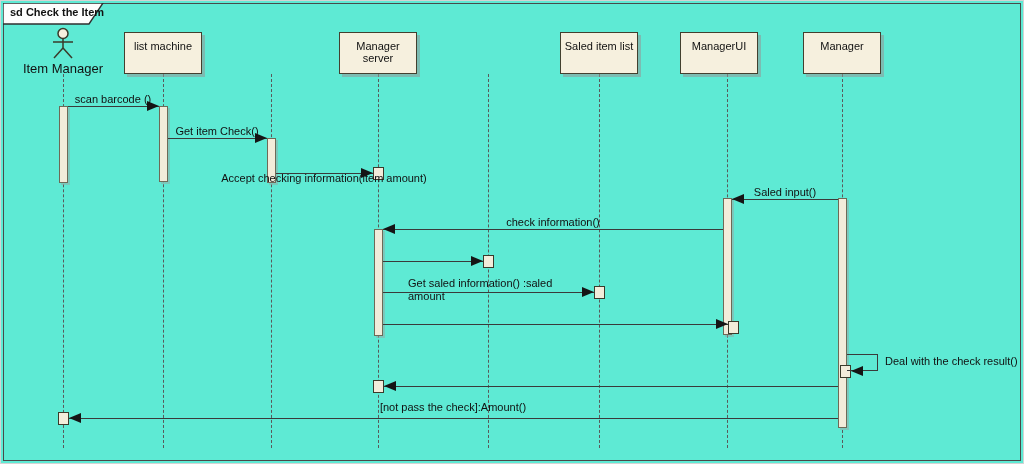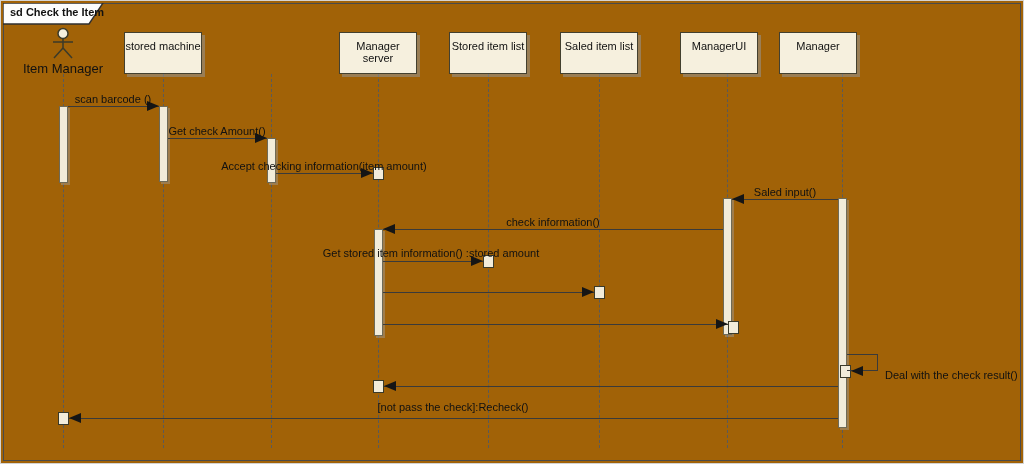--- a/index.html
+++ b/index.html
@@ -1,17 +1,17 @@
 <!DOCTYPE html>
 <html><head>
 <meta charset="utf-8">
 <style>
   html,body{margin:0;padding:0;background:#fff;}
   #canvas{
-    position:relative;width:1024px;height:464px;background:#a16207;
+    position:relative;width:1024px;height:464px;background:#5eead4;
     font-family:"Liberation Sans", sans-serif;color:#111;overflow:hidden;
     border:1px solid #d4d4d4;box-sizing:border-box;padding-left:45px;
   }
   .frame-border{position:absolute;left:2px;top:2px;right:2px;bottom:2px;border:1px solid #4a4a4a;pointer-events:none;}
   .frame-title-shape{position:absolute;left:2px;top:2px;}
   .frame-title-text{position:absolute;left:9px;top:5px;font-size:11px;font-weight:bold;white-space:nowrap;}
   .lifeline-dash{position:absolute;top:73px;height:374px;width:0;border-left:1px dashed #5a5a5a;}
   .head-box{
     position:absolute;top:31px;width:78px;height:42px;box-sizing:border-box;
     background:#f6f0de;border:1px solid #43402f;box-shadow:3px 3px 0 rgba(150,150,150,.55);
@@ -51,26 +51,25 @@
 
   <svg style="position:absolute;left:48px;top:26px" width="28" height="33">
     <circle cx="14" cy="6.5" r="5" fill="#f6f0de" stroke="#3a3a2a" stroke-width="1.5"></circle>
     <line x1="14" y1="11.5" x2="14" y2="21" stroke="#3a3a2a" stroke-width="1.5"></line>
     <line x1="4" y1="15" x2="24" y2="15" stroke="#3a3a2a" stroke-width="1.5"></line>
     <line x1="14" y1="21" x2="5" y2="31" stroke="#3a3a2a" stroke-width="1.5"></line>
     <line x1="14" y1="21" x2="23" y2="31" stroke="#3a3a2a" stroke-width="1.5"></line>
   </svg>
   <div class="actor-label" style="left:12px;top:60px;width:100px">Item Manager</div>
 
-  <div class="head-box" style="left:123px"><span>stored machine</span></div>
+  <div class="head-box" style="left:123px"><span>list machine</span></div>
   <div class="head-box" style="left:338px"><span>Manager server</span></div>
-  <div class="head-box" style="left:448px"><span>Stored item list</span></div>
   <div class="head-box" style="left:559px"><span>Saled item list</span></div>
   <div class="head-box" style="left:679px"><span>ManagerUI</span></div>
-  <div class="head-box" style="left:778px"><span>Manager</span></div>
+  <div class="head-box" style="left:802px"><span>Manager</span></div>
 
   <div class="activation" style="left:58px;top:105px;height:77px"></div>
   <div class="activation" style="left:158px;top:105px;height:76px"></div>
   <div class="activation" style="left:266px;top:137px;height:45px"></div>
   <div class="activation" style="left:373px;top:228px;height:107px"></div>
   <div class="activation" style="left:722px;top:197px;height:137px"></div>
   <div class="activation" style="left:837px;top:197px;height:230px"></div>
 
   <div class="small-act" style="left:372px;top:166px"></div>
   <div class="small-act" style="left:482px;top:254px"></div>
@@ -79,48 +78,48 @@
   <div class="small-act" style="left:839px;top:364px"></div>
   <div class="small-act" style="left:372px;top:379px"></div>
   <div class="small-act" style="left:57px;top:411px"></div>
 
   <div class="msg-line" style="left:67px;top:105px;width:91px"></div>
   <div class="arrow-r" style="left:146px;top:100px"></div>
   <div class="msg-label center" style="left:112px;top:92px">scan barcode ()</div>
 
   <div class="msg-line" style="left:167px;top:137px;width:99px"></div>
   <div class="arrow-r" style="left:254px;top:132px"></div>
-  <div class="msg-label center" style="left:216px;top:124px">Get check Amount()</div>
+  <div class="msg-label center" style="left:216px;top:124px">Get item Check()</div>
 
   <div class="msg-line" style="left:275px;top:172px;width:97px"></div>
   <div class="arrow-r" style="left:360px;top:167px"></div>
-  <div class="msg-label center" style="left:323px;top:159px">Accept checking information(item amount)</div>
+  <div class="msg-label center" style="left:323px;top:171px">Accept checking information(item amount)</div>
 
   <div class="msg-line" style="left:731px;top:198px;width:106px"></div>
   <div class="arrow-l" style="left:731px;top:193px"></div>
   <div class="msg-label center" style="left:784px;top:185px">Saled input()</div>
 
   <div class="msg-line" style="left:382px;top:228px;width:340px"></div>
   <div class="arrow-l" style="left:382px;top:223px"></div>
   <div class="msg-label center" style="left:552px;top:215px">check information()</div>
 
   <div class="msg-line" style="left:382px;top:260px;width:100px"></div>
   <div class="arrow-r" style="left:470px;top:255px"></div>
-  <div class="msg-label center" style="left:430px;top:246px">Get stored item information() :stored amount</div>
 
   <div class="msg-line" style="left:382px;top:291px;width:211px"></div>
   <div class="arrow-r" style="left:581px;top:286px"></div>
+  <div class="msg-label wrap" style="left:407px;top:276px">Get saled information() :saled amount</div>
 
   <div class="msg-line" style="left:382px;top:323px;width:345px"></div>
   <div class="arrow-r" style="left:715px;top:318px"></div>
 
   <div class="self-loop" style="left:846px;top:353px;width:31px;height:17px"></div>
   <div class="arrow-l" style="left:850px;top:365px"></div>
-  <div class="msg-label" style="left:884px;top:368px">Deal with the check result()</div>
+  <div class="msg-label" style="left:884px;top:354px">Deal with the check result()</div>
 
   <div class="msg-line" style="left:383px;top:385px;width:454px"></div>
   <div class="arrow-l" style="left:383px;top:380px"></div>
 
   <div class="msg-line" style="left:68px;top:417px;width:769px"></div>
   <div class="arrow-l" style="left:68px;top:412px"></div>
-  <div class="msg-label center" style="left:452px;top:400px">[not pass the check]:Recheck()</div>
+  <div class="msg-label center" style="left:452px;top:400px">[not pass the check]:Amount()</div>
 
 </div>
 
 </body></html>

